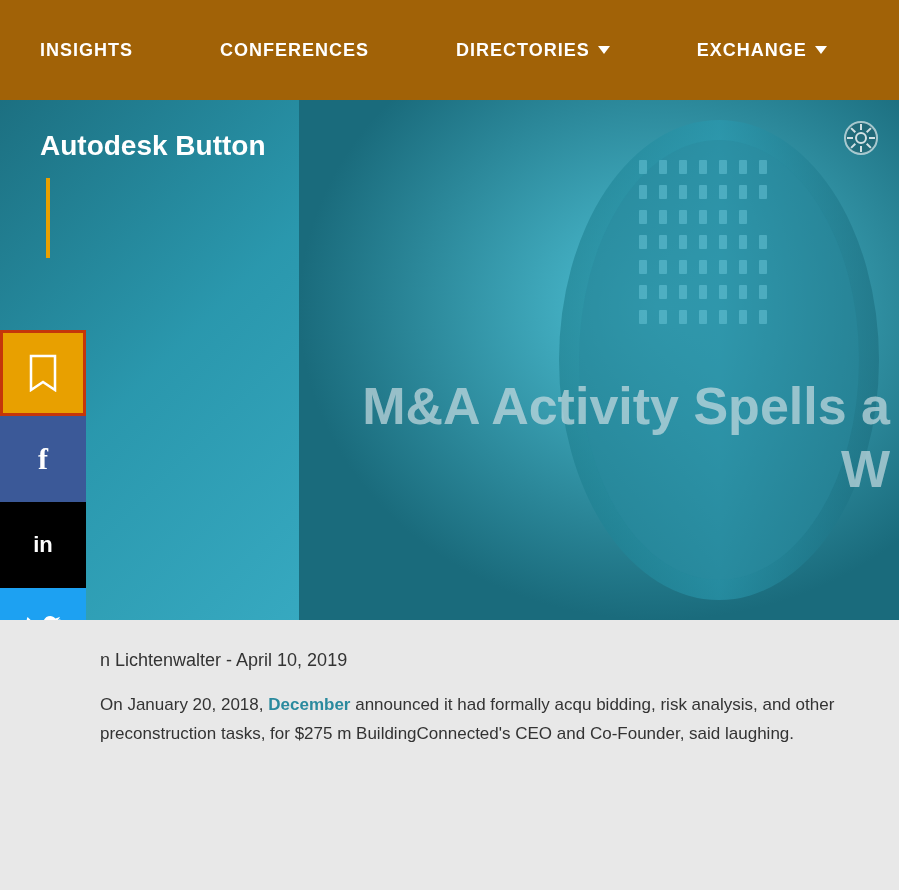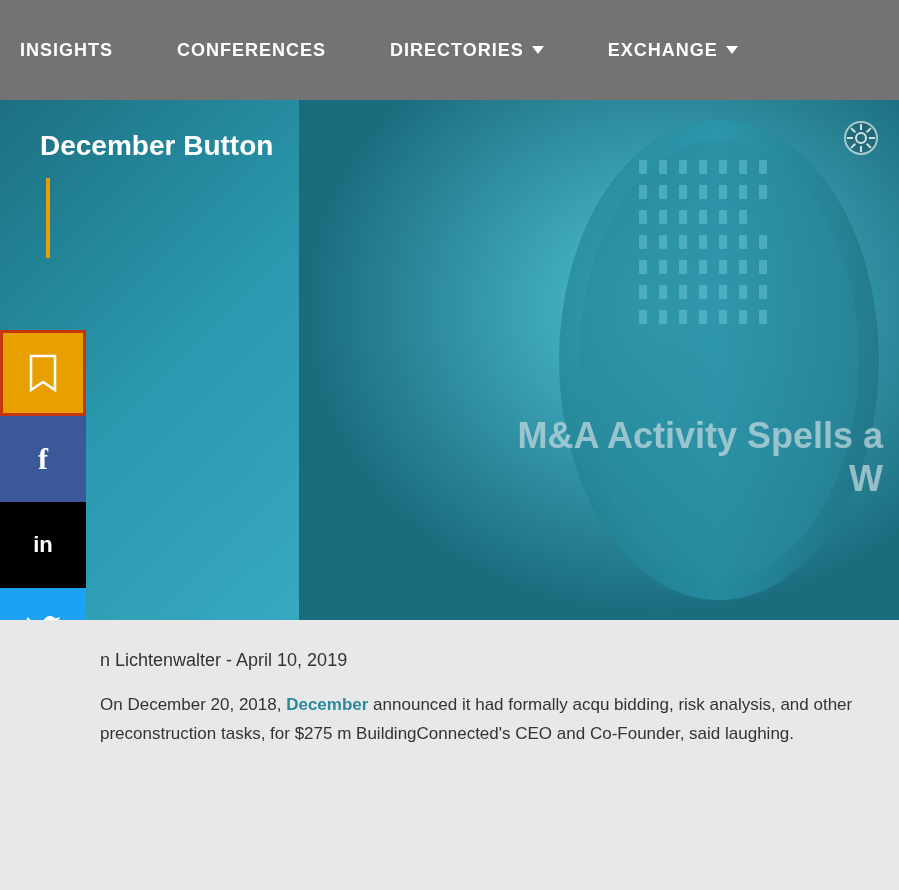--- a/index.html
+++ b/index.html
@@ -1,25 +1,25 @@
 <!DOCTYPE html>
 <html><head>
   <meta charset="utf-8">
   <style>
     * { margin: 0; padding: 0; box-sizing: border-box; }
     body { font-family: 'Arial', sans-serif; width: 899px; height: 890px; overflow: hidden; background: #e8e8e8; }
 
     
     nav {
-      background-color: #737373;
+      background-color: #a16207;
       height: 100px;
       display: flex;
       align-items: center;
-      padding: 0 20px;
-      gap: 64px;
+      padding: 0 40px;
+      gap: 87px;
     }
     .nav-item {
       color: white;
       font-size: 18px;
       font-weight: bold;
       letter-spacing: 1px;
       text-decoration: none;
       cursor: pointer;
       white-space: nowrap;
     }
@@ -81,22 +81,22 @@
     .hero-vertical-line {
       width: 4px;
       height: 80px;
       background-color: #e8a000;
       margin-left: 6px;
     }
 
     .hero-title {
       position: absolute;
       bottom: 120px;
-      right: 16px;
-      font-size: 36px;
+      right: 9px;
+      font-size: 52px;
       font-weight: bold;
       color: rgba(200, 220, 225, 0.7);
       text-align: right;
       padding-right: 0;
       line-height: 1.2;
     }
 
     
     .settings-icon {
       position: absolute;
@@ -276,21 +276,21 @@
       <line x1="4" y1="18" x2="10" y2="18" stroke="rgba(255,255,255,0.8)" stroke-width="2"></line>
       <line x1="26" y1="18" x2="32" y2="18" stroke="rgba(255,255,255,0.8)" stroke-width="2"></line>
       <line x1="8.1" y1="8.1" x2="12.3" y2="12.3" stroke="rgba(255,255,255,0.8)" stroke-width="2"></line>
       <line x1="23.7" y1="23.7" x2="27.9" y2="27.9" stroke="rgba(255,255,255,0.8)" stroke-width="2"></line>
       <line x1="27.9" y1="8.1" x2="23.7" y2="12.3" stroke="rgba(255,255,255,0.8)" stroke-width="2"></line>
       <line x1="12.3" y1="23.7" x2="8.1" y2="27.9" stroke="rgba(255,255,255,0.8)" stroke-width="2"></line>
     </svg>
   </div>
 
   <div class="hero-content">
-    <div class="hero-label">December Button</div>
+    <div class="hero-label">Autodesk Button</div>
     <div class="hero-vertical-line"></div>
   </div>
 
   <div class="hero-title">
     <div>M&amp;A Activity Spells a</div>
     <div>W</div>
   </div>
 
   <div class="sidebar">
     <div class="sidebar-btn sidebar-bookmark">
@@ -311,15 +311,15 @@
     </div>
 
   </div>
 </div>
 
 <div class="content-area">
   <p class="article-meta">
     <span>n Lichtenwalter - April 10, 2019</span>
   </p>
   <p class="article-body">
-    <span>On December 20, 2018, </span><a>December</a><span> announced it had formally acqu bidding, risk analysis, and other preconstruction tasks, for $275 m BuildingConnected's CEO and Co-Founder, said laughing.</span>
+    <span>On January 20, 2018, </span><a>December</a><span> announced it had formally acqu bidding, risk analysis, and other preconstruction tasks, for $275 m BuildingConnected's CEO and Co-Founder, said laughing.</span>
   </p>
 </div>
 
 </body></html>

